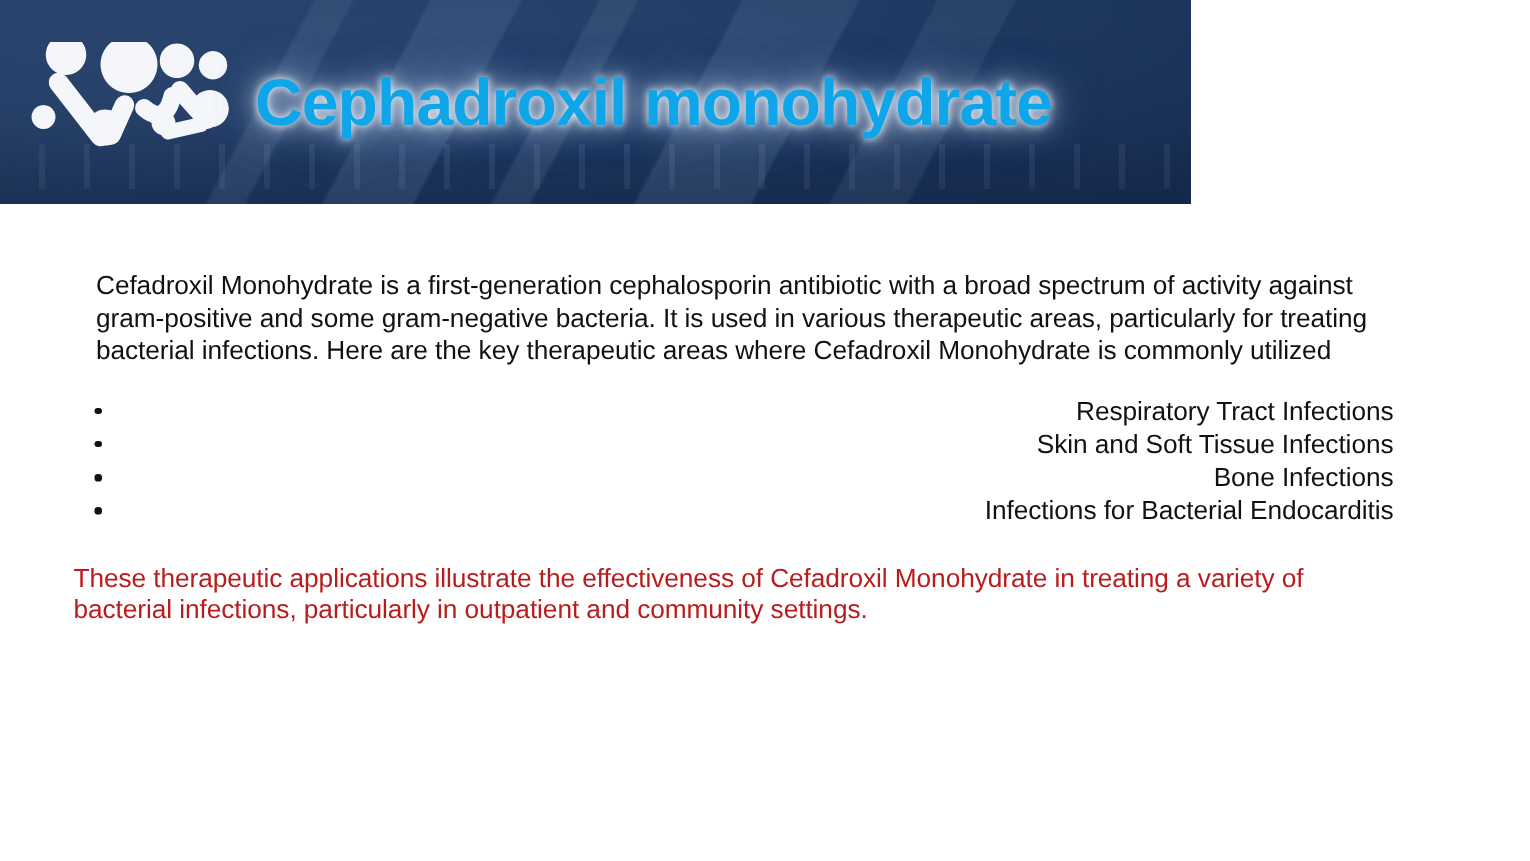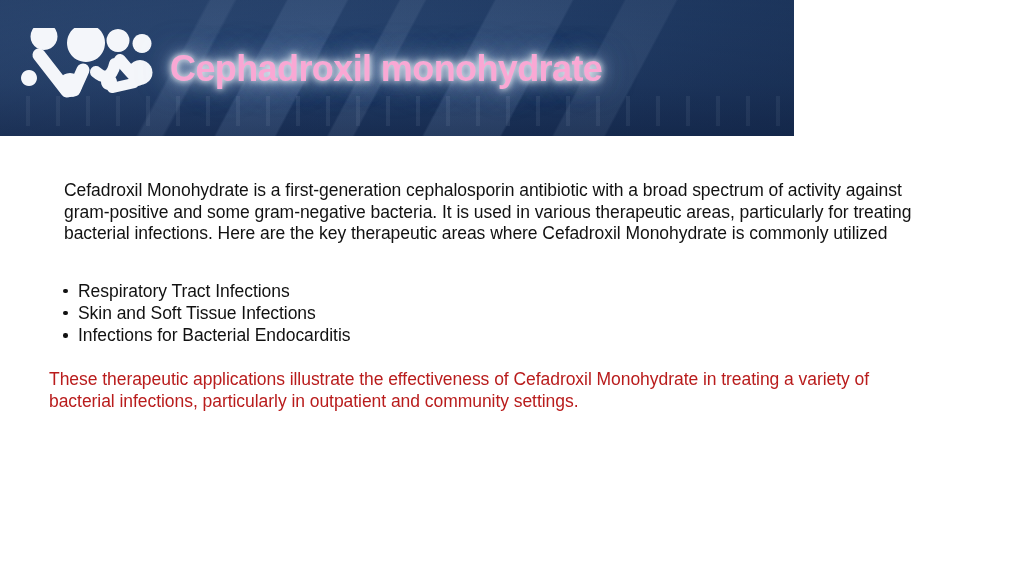--- a/index.html
+++ b/index.html
@@ -83,23 +83,23 @@
     height: 82px;
   }
 
   .banner-title {
     position: absolute;
     left: 170px;
     top: 41px;
     height: 56px;
     display: flex;
     align-items: center;
-    font-size: 36px;
-    font-weight: bold;
-    color: #f9a8d4;
+    font-size: 44px;
+    font-weight: bold;
+    color: #0ea5e9;
     letter-spacing: -0.6px;
     white-space: nowrap;
     text-shadow:
       0 0 6px rgba(255,255,255,0.95),
       0 0 14px rgba(214,231,252,0.80),
       0 0 26px rgba(180,208,244,0.55),
       0 0 40px rgba(150,188,236,0.35);
   }
 
   
@@ -186,23 +186,24 @@
     width: 880px;
   }
   .intro {
     font-size: 17.5px;
     line-height: 21.5px;
     color: #111111;
     margin: 15px;
     letter-spacing: -0.05px;
   }
   .bullets {
-    margin: 35px 0 0 0;
+    margin: 18px 0 0 0;
     padding: 0 0 0 14px;
     list-style: none;
+    text-align: right;
   }
   .bullets li {
     position: relative;
     font-size: 17.5px;
     line-height: 22.3px;
     color: #111111;
     padding-left: 15px;
     letter-spacing: -0.05px;
   }
   .bullets li::before {
@@ -255,17 +256,18 @@
 
 
 </div>
 
 <div class="content">
   <p class="intro">Cefadroxil Monohydrate is a first-generation cephalosporin antibiotic with a broad spectrum of activity against gram-positive and some gram-negative bacteria. It is used in various therapeutic areas, particularly for treating bacterial infections. Here are the key therapeutic areas where Cefadroxil Monohydrate is commonly utilized</p>
 
   <ul class="bullets">
     <li>Respiratory Tract Infections</li>
     <li>Skin and Soft Tissue Infections</li>
+    <li>Bone Infections</li>
     <li>Infections for Bacterial Endocarditis</li>
   </ul>
 
   <p class="outro">These therapeutic applications illustrate the effectiveness of Cefadroxil Monohydrate in treating a variety of bacterial infections, particularly in outpatient and community settings.</p>
 </div>
 
 </body></html>

